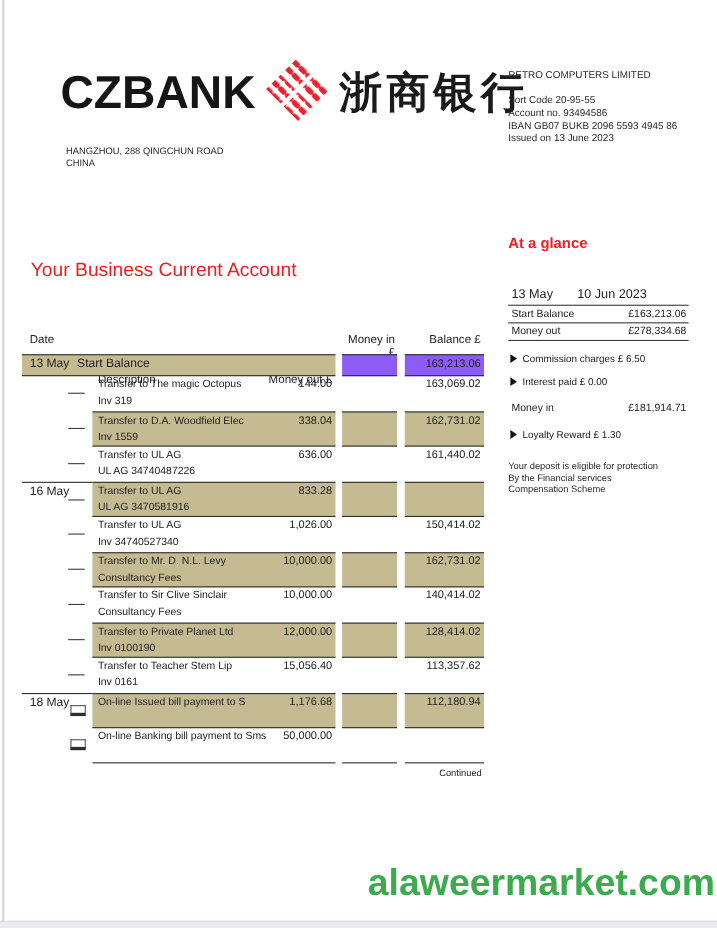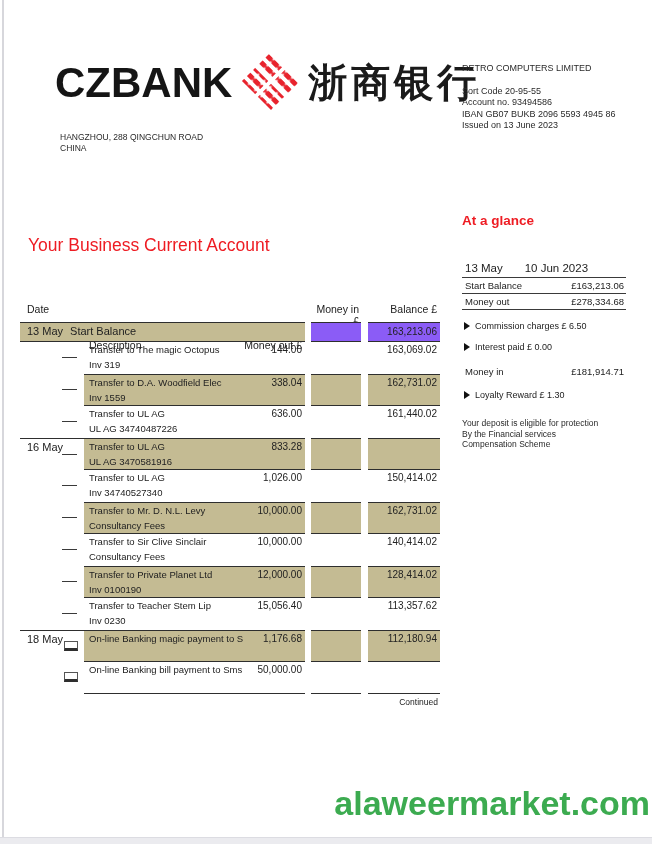--- a/index.html
+++ b/index.html
@@ -322,34 +322,34 @@
         <div class="t-row">
           <div class="left">
             <div class="cell-date">
               <span class="icon-dash"></span>
             </div>
             <div class="cell-descout">
               <div class="cd-line1">
                 <span class="cd-desc">Transfer to Teacher Stem Lip</span>
                 <span class="cd-out">15,056.40</span>
               </div>
-              <div class="cd-ref">Inv 0230</div>
+              <div class="cd-ref">Inv 0161</div>
             </div>
           </div>
           <div class="gapc1"></div>
           <div class="cell-monin"></div>
           <div class="gapc2"></div>
           <div class="cell-balance">113,357.62</div>
         </div>
         <div class="t-row shaded group-start">
           <div class="left">
             <div class="cell-date"><span>18 May</span><span class="icon-monitor"></span></div>
             <div class="cell-descout">
               <div class="cd-line1">
-                <span class="cd-desc">On-line Banking magic payment to S</span>
+                <span class="cd-desc">On-line Issued bill payment to S</span>
                 <span class="cd-out">1,176.68</span>
               </div>
             </div>
           </div>
           <div class="gapc1"></div>
           <div class="cell-monin"></div>
           <div class="gapc2"></div>
           <div class="cell-balance">112,180.94</div>
         </div>
         <div class="t-row last">

